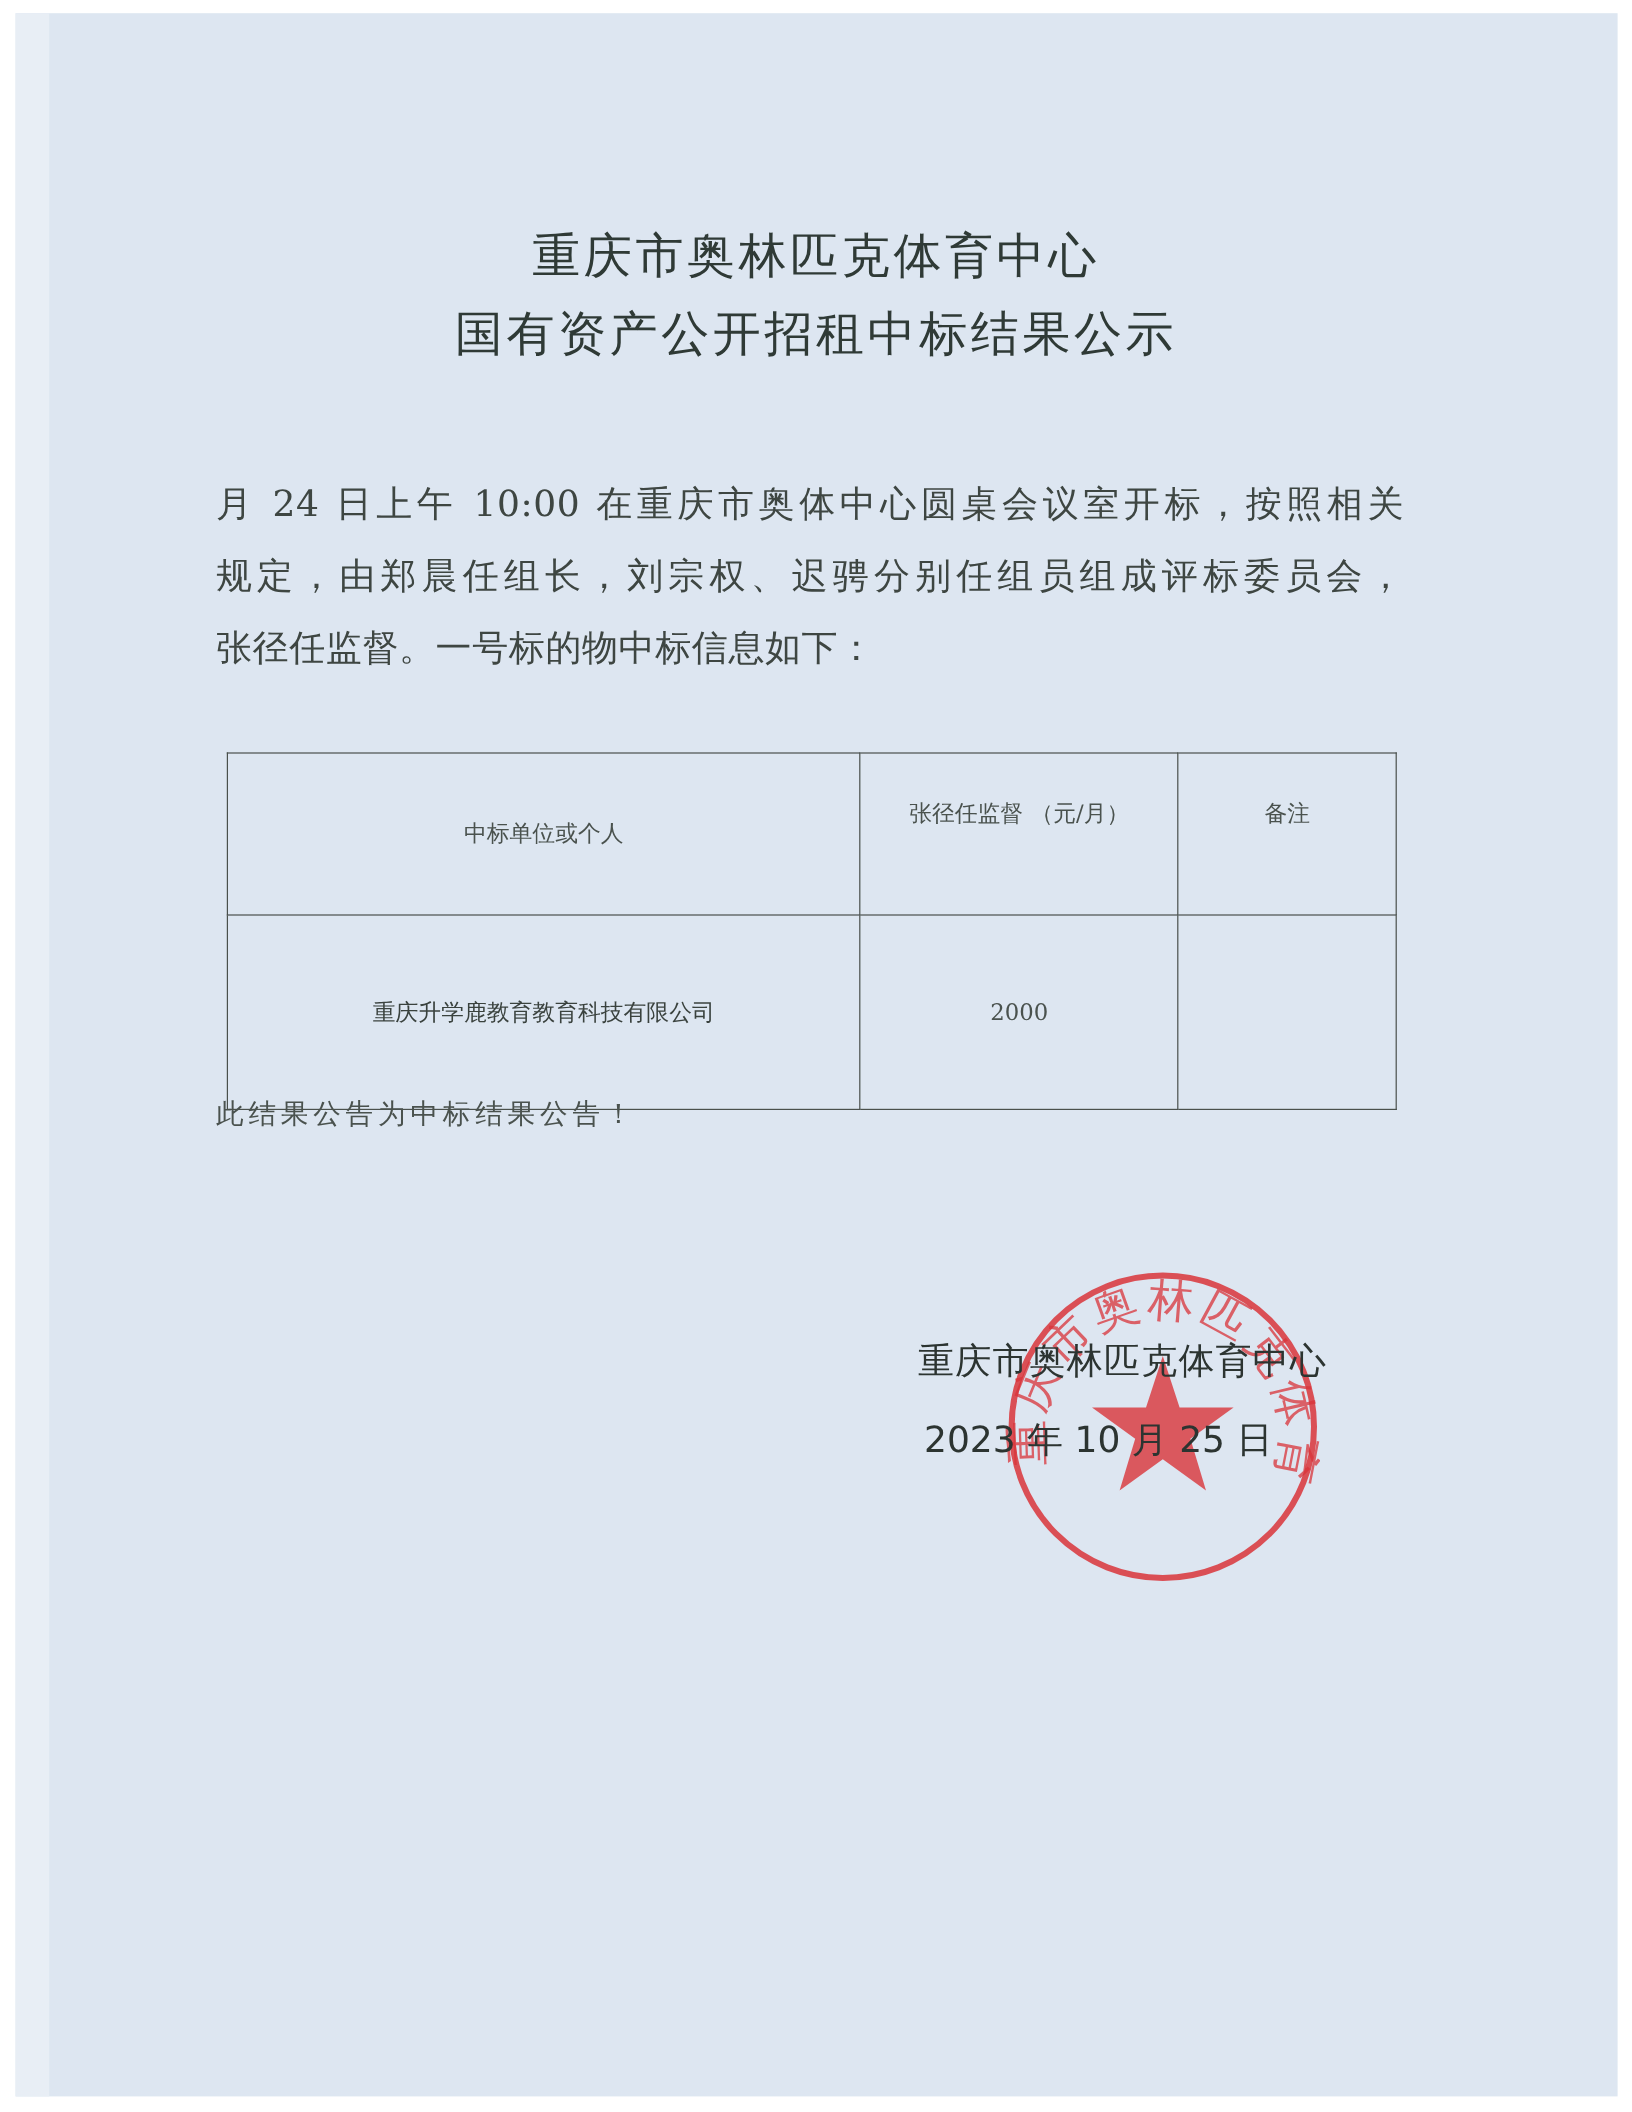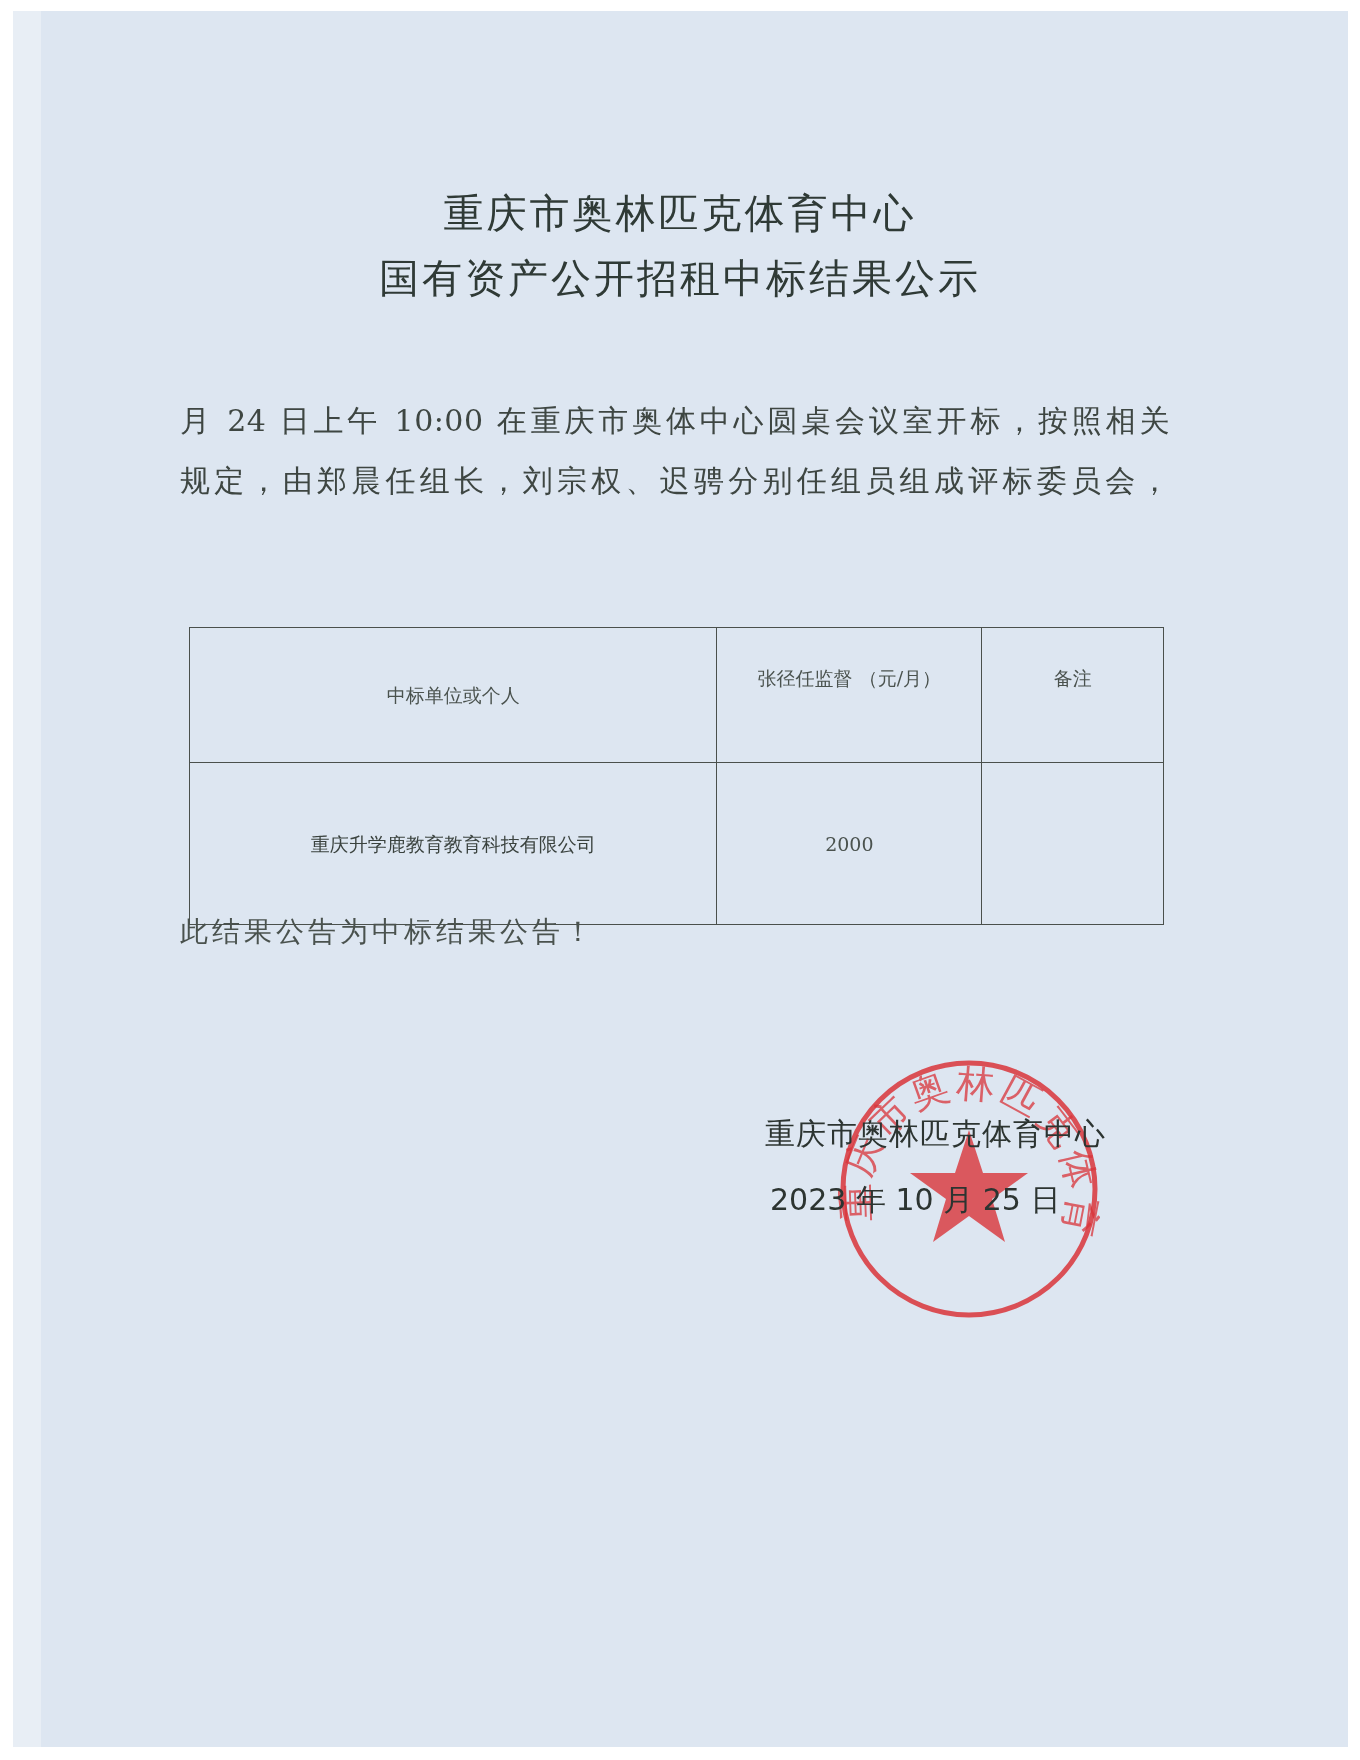--- a/index.html
+++ b/index.html
@@ -40,21 +40,21 @@
   }
   table.result tr.head { height: 135px; }
   table.result tr.body { height: 162px; }
   .col1 { width: 515px; }
   .col2 { width: 250px; }
   .col3 { width: 166px; }
   td.remarks-head { vertical-align: top !important; padding-top: 30px !important; }
   td.price-head { vertical-align: top !important; padding-top: 30px !important; }
   td.bidder { color: #3a423e; }
   .closing {
-    position: absolute; left: 180px; top: 913px; font-size: 28px;
+    position: absolute; left: 180px; top: 913px; font-size: 23px;
     color: #4a524e; letter-spacing: 4px;
   }
   .stamp {
     position: absolute; left: 838px; top: 1058px; width: 262px; height: 262px;
   }
   .sign {
     position: absolute; font-family: "DejaVu Sans", "Liberation Sans", sans-serif;
     color: #2c3431; font-size: 30px;
   }
   .sign.org { left: 765px; top: 1114px; letter-spacing: 1px; }
@@ -65,20 +65,21 @@
 
 <div class="page"></div>
 <div class="page-strip"></div>
 
 <div class="title l1">重庆市奥林匹克体育中心</div>
 <div class="title l2">国有资产公开招租中标结果公示</div>
 
 <div class="para" style="top:391px;">
   <span class="line">月 24 日上午 10:00 在重庆市奥体中心圆桌会议室开标，按照相关</span>
   <span class="line">规定，由郑晨任组长，刘宗权、迟骋分别任组员组成评标委员会，</span>
+  <span class="line last">张径任监督。一号标的物中标信息如下：</span>
 </div>
 
 <table class="result">
   <tbody>
       <tr class="head">
     <td class="col1">中标单位或个人</td>
     <td class="col2 price-head">张径任监督 （元/月）</td>
     <td class="col3 remarks-head">备注</td>
   </tr>
   <tr class="body">

